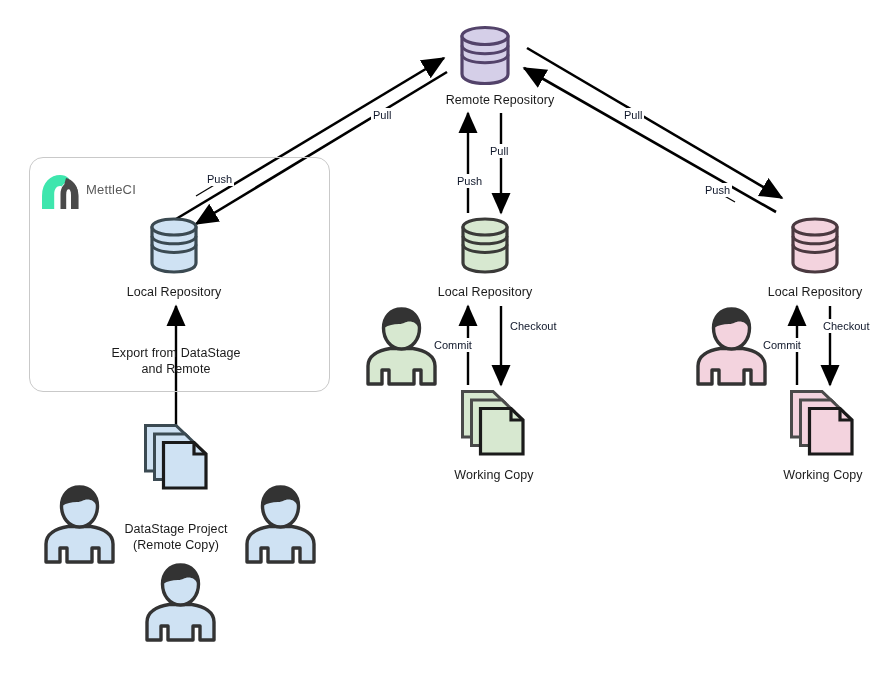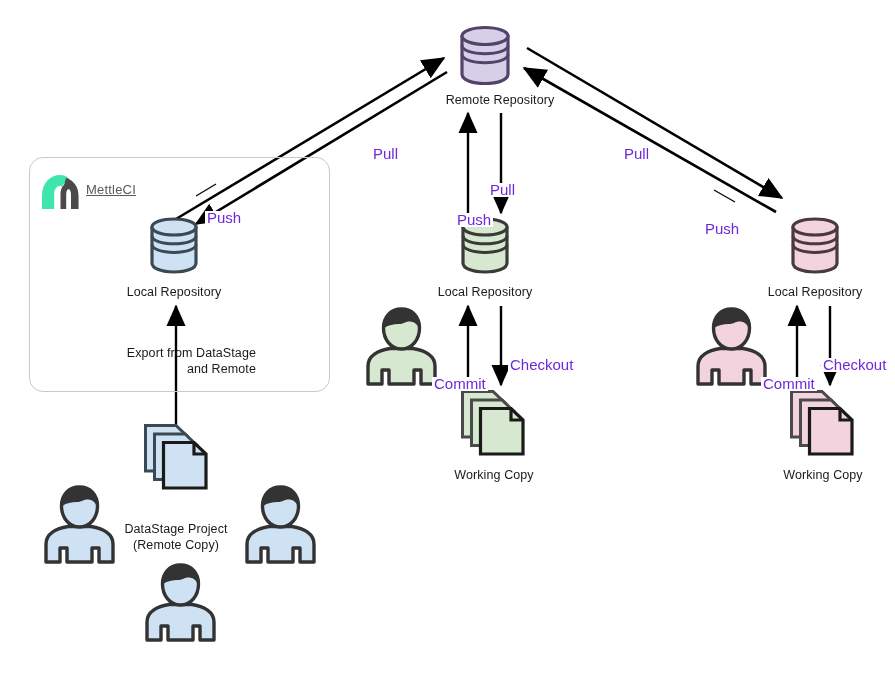--- a/index.html
+++ b/index.html
@@ -21,44 +21,42 @@
     font-size:12.5px;
     color:#1a1a1a;
     line-height:15px;
     text-align:center;
     white-space:pre;
     letter-spacing:0.1px;
   }
   .lbl.two{line-height:16px;white-space:normal;}
   .edge-lbl{
     position:absolute;
-    font-size:15px;
-    color:#6d28d9;
+    font-size:11px;
+    color:#0f172a;
     background:#ffffff;
     padding:0 2px;
     line-height:14px;
     white-space:nowrap;
-    margin-top:39px;
   }
   #mettle-box{
     position:absolute;
     left:29px; top:157px;
     width:301px; height:235px;
     border:1.4px solid #c9c9c9;
     border-radius:14px;
     background:transparent;
     box-sizing:border-box;
   }
   #mettle-wordmark{
     position:absolute;
     left:86px; top:182px;
     font-size:13px;
     color:#5a5a5a;
     letter-spacing:0.2px;
-    text-decoration:underline;
   }
   svg{display:block;}
   .svg-layer{position:absolute;left:0;top:0;width:895px;height:682px;pointer-events:none;}
 </style>
 </head>
 <body>
 
 <div id="canvas">
 
   <svg class="svg-layer" viewBox="0 0 895 682" width="895" height="682" xmlns="http://www.w3.org/2000/svg">
@@ -241,21 +239,21 @@
 
   <div class="edge-lbl" style="left:205px;top:172px;">Push</div>
   <div class="edge-lbl" style="left:371px;top:108px;">Pull</div>
 
   <div class="edge-lbl" style="left:455px;top:174px;">Push</div>
   <div class="edge-lbl" style="left:488px;top:144px;">Pull</div>
 
   <div class="edge-lbl" style="left:622px;top:108px;">Pull</div>
   <div class="edge-lbl" style="left:703px;top:183px;">Push</div>
 
-  <div class="lbl two" style="left:96px;top:345px;width:160px;text-align:right;"><span>Export from DataStage</span><br><span>and Remote</span></div>
+  <div class="lbl two" style="left:96px;top:345px;width:160px;"><span>Export from DataStage</span><br><span>and Remote</span></div>
 
   <div class="edge-lbl" style="left:432px;top:338px;">Commit</div>
   <div class="edge-lbl" style="left:508px;top:319px;">Checkout</div>
 
   <div class="edge-lbl" style="left:761px;top:338px;">Commit</div>
   <div class="edge-lbl" style="left:821px;top:319px;">Checkout</div>
 
 </div>
 
 </body></html>

